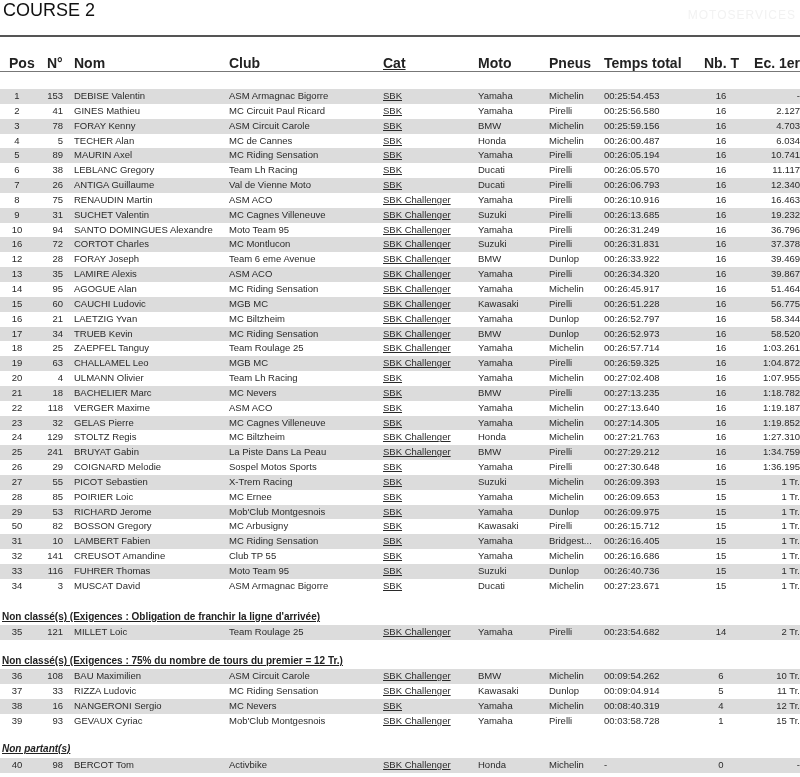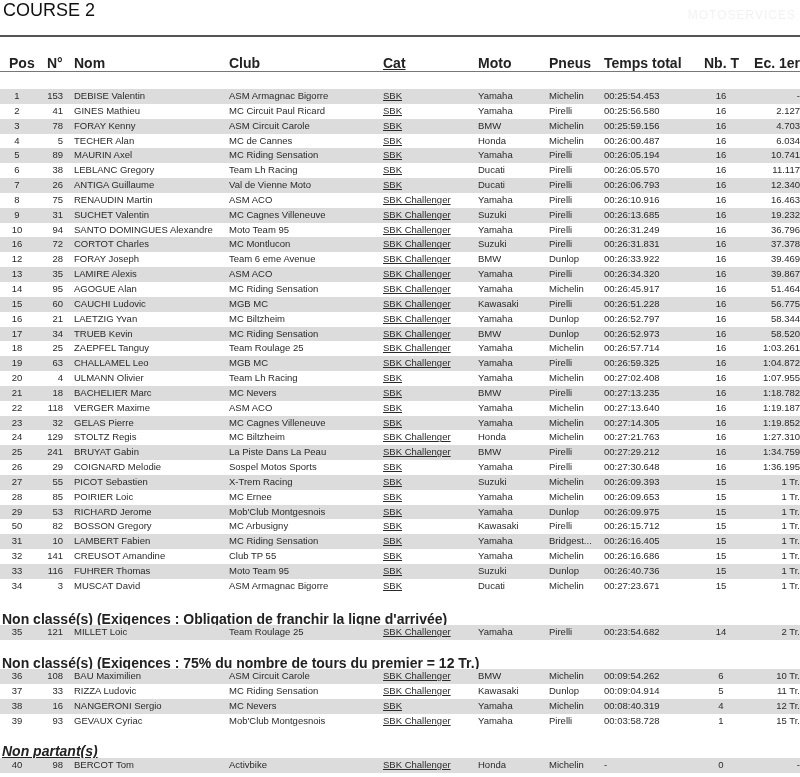--- a/index.html
+++ b/index.html
@@ -40,21 +40,21 @@
   .header-row .c-num { text-align: left; left: 47px; }
   .header-row .c-pos { text-align: left; left: 9px; }
   .header-row .c-nbt { left: 704px; width: 40px; text-align: left; }
 
   .rows { position: absolute; left: 0; width: 800px; }
   .row {
     position: relative; height: 14.85px; width: 800px; font-size: 9.5px; line-height: 14.85px; color: #2a2a2a;
   }
   .row.alt { background: #dcdcdc; }
   .section-title {
-    position: absolute; left: 2px; font-size: 14px; font-weight: bold; text-decoration: underline; color: #222;
+    position: absolute; left: 2px; font-size: 10px; font-weight: bold; text-decoration: underline; color: #222;
   }
 </style>
 </head>
 <body>
 
 <div class="title">COURSE 2</div>
 <div class="watermark">MOTOSERVICES</div>
 <div class="rule-top"></div>
 
 <div class="header-row">

